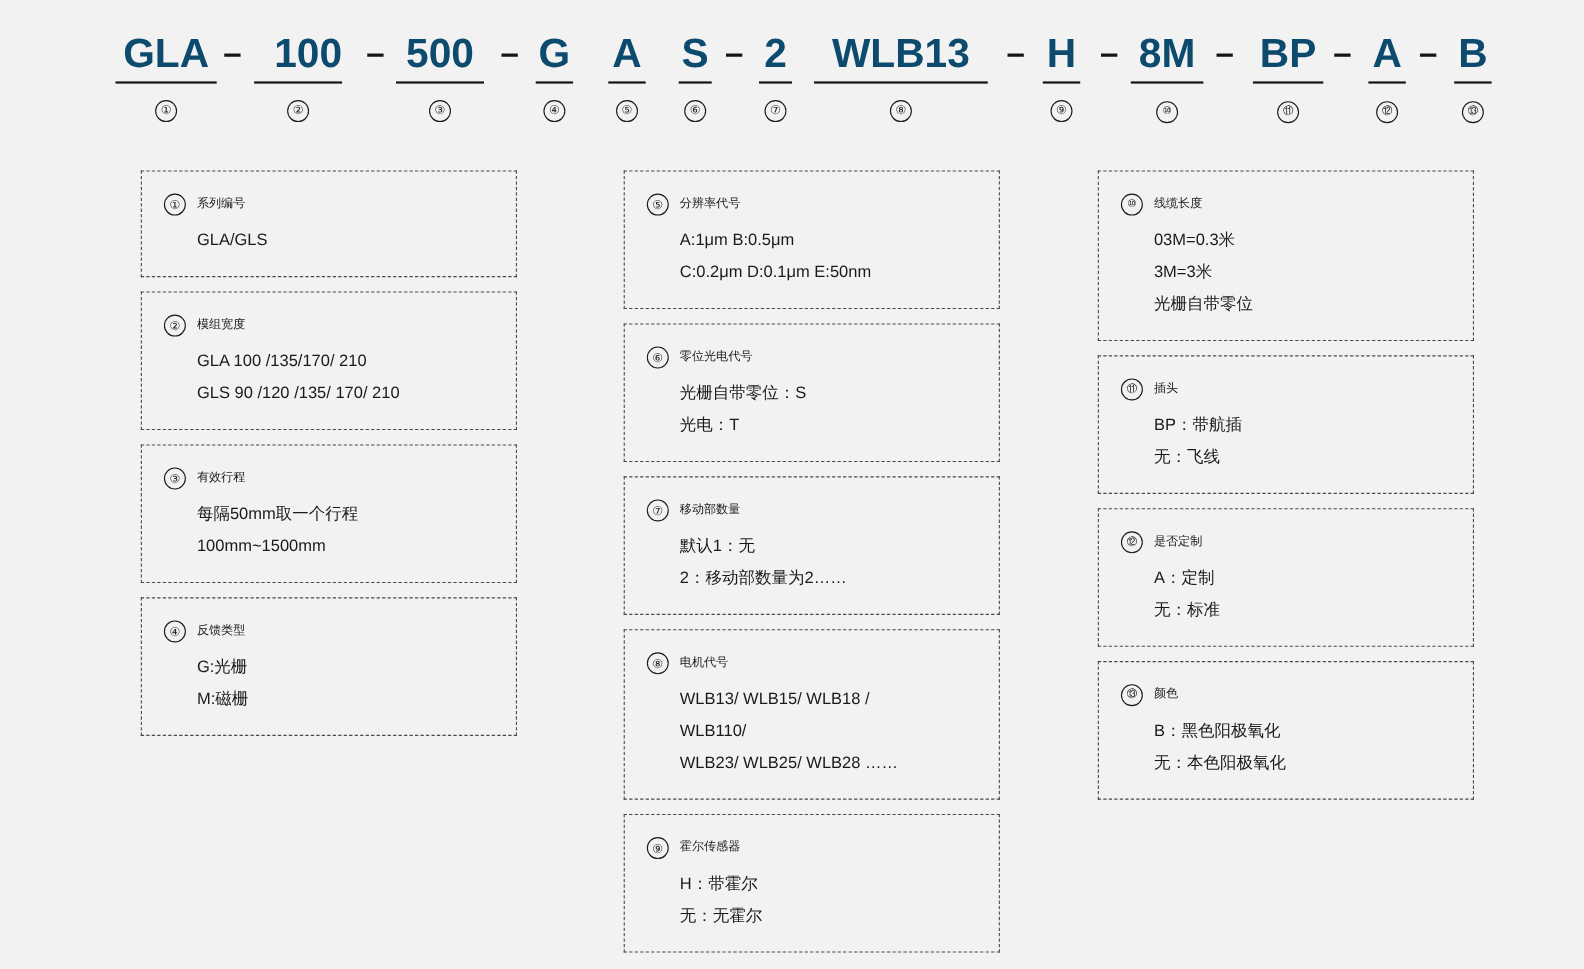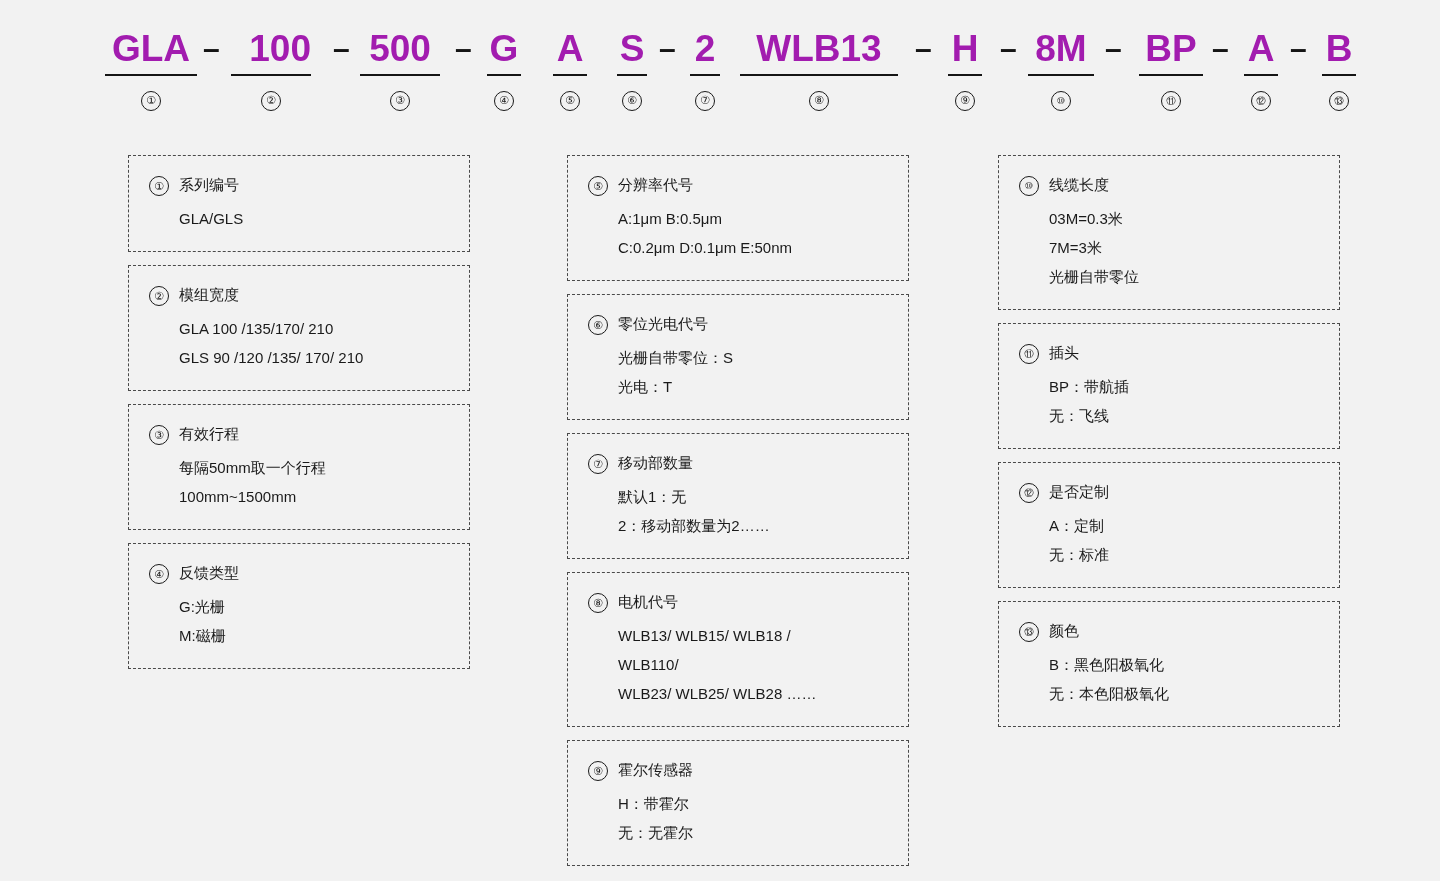--- a/index.html
+++ b/index.html
@@ -24,21 +24,21 @@
     width: 1440px;
     height: 100px;
   }
   .code-seg {
     position: absolute;
     text-align: center;
     font-weight: bold;
     font-size: 37px;
     line-height: 46px;
     letter-spacing: 0px;
-    color: #a21caf;
+    color: #0c4a6e;
     white-space: nowrap;
   }
   .code-seg .underline {
     display: block;
     border-bottom: 2px solid #151515;
     height: 0;
     margin-top: 2px;
   }
   .code-sep {
     position: absolute;
@@ -94,21 +94,21 @@
     display: flex;
     align-items: flex-start;
     gap: 10px;
     margin-bottom: 8px;
   }
   .box-head .circ {
     margin-top: 2px;
     flex: none;
   }
   .box-title {
-    font-size: 15px;
+    font-size: 11px;
     line-height: 22px;
     color: #1a1a1a;
   }
   .box-lines {
     padding-left: 30px;
   }
   .box-line {
     font-size: 15px;
     line-height: 29px;
     color: #1a1a1a;
@@ -251,21 +251,21 @@
     </div>
   </div>
 <div class="column" id="col-3">
     <div class="box">
       <div class="box-head">
         <span class="circ wide">⑩</span>
         <div class="box-title">线缆长度</div>
       </div>
       <div class="box-lines">
         <div class="box-line">03M=0.3米</div>
-        <div class="box-line">7M=3米</div>
+        <div class="box-line">3M=3米</div>
         <div class="box-line">光栅自带零位</div>
       </div>
     </div>
     <div class="box">
       <div class="box-head">
         <span class="circ wide">⑪</span>
         <div class="box-title">插头</div>
       </div>
       <div class="box-lines">
         <div class="box-line">BP：带航插</div>

